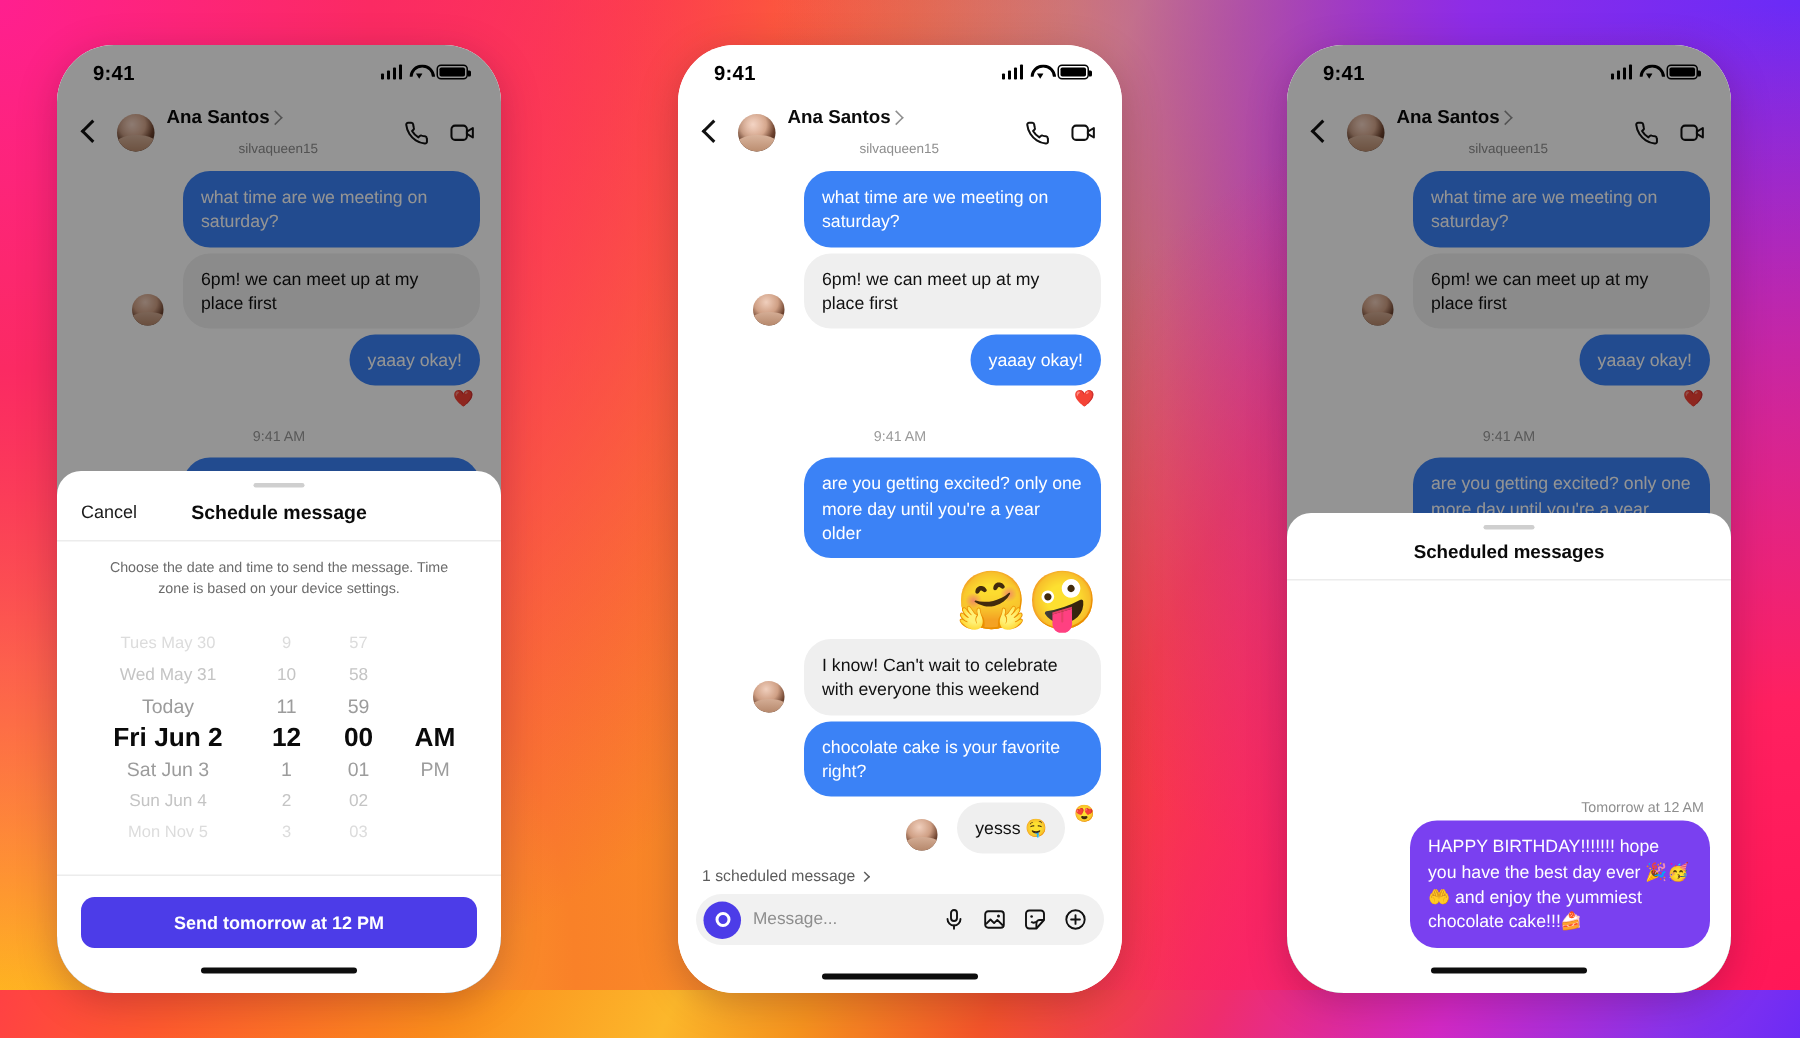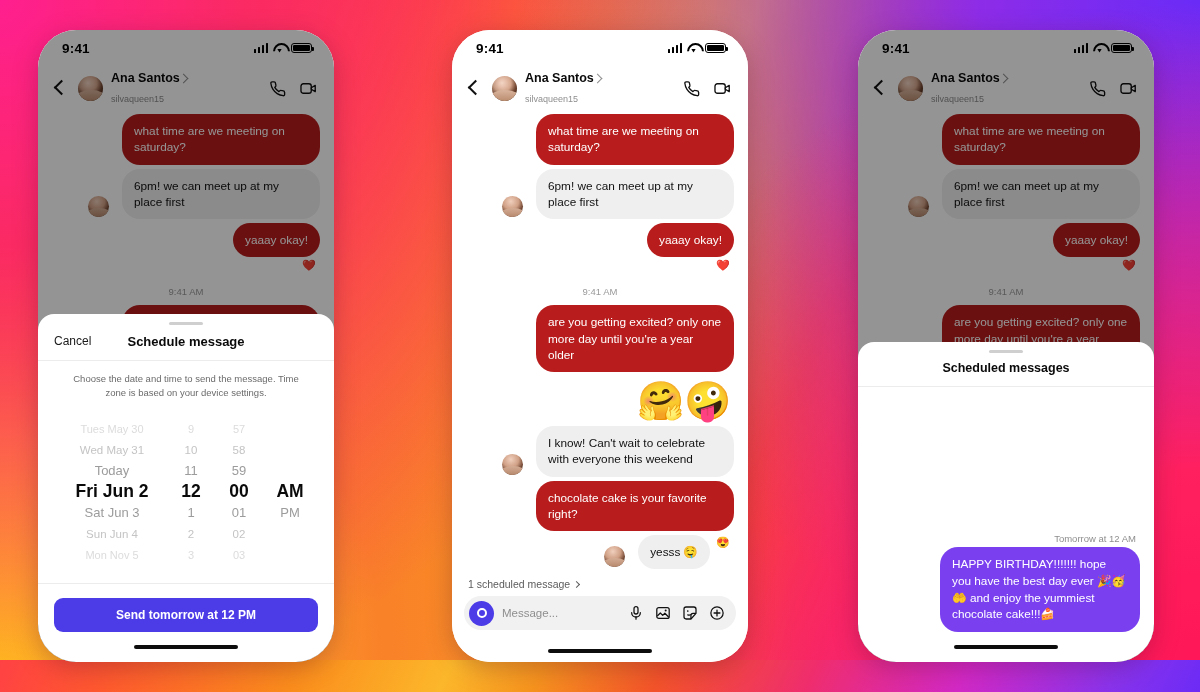--- a/index.html
+++ b/index.html
@@ -96,21 +96,21 @@
   }
   .avatar::after{
     content:""; position:absolute; left:-2px; bottom:-4px; width:30px;height:15px;
     background: linear-gradient(180deg,#d9b49d,#b07f5f);
     border-radius: 50% 50% 0 0;
   }
   .hdr-names { flex:1 1 auto; min-width:0; line-height:1.12; }
   .hdr-name-row { display:flex; align-items:center; gap:0; }
   .hdr-name { font-size:12.5px; font-weight:700; color:#0a0a0a; }
   .tiny-chev { width:7px;height:7px;border-right:1.4px solid #8e8e8e;border-top:1.4px solid #8e8e8e;transform:rotate(45deg); }
-  .hdr-user { font-size:9px; color:#8e8e8e; margin-top:9px; }
+  .hdr-user { font-size:9px; color:#8e8e8e; margin-top:9px;text-align:center; }
   .hdr-actions { display:flex; align-items:center; gap:12px; flex:0 0 auto; }
   .ico { width:19px;height:19px; }
   .ico svg { width:100%; height:100%; display:block; }
 
   
   .thread {
     flex:1 1 auto; position:relative; overflow:hidden;
     padding: 4px 14px 0 14px;
     display:flex; flex-direction:column; gap:0;
   }
@@ -127,21 +127,21 @@
     background: linear-gradient(180deg,#d4ad95,#a9785a); border-radius:50% 50% 0 0;
   }
   .bubble {
     max-width: 198px;
     padding: 9px 12px;
     border-radius: 18px;
     font-size: 11.8px;
     line-height: 1.38;
     word-wrap: break-word;
   }
-  .bubble.out { background:#b91c1c; color:#fff; }
+  .bubble.out { background:#3b82f6; color:#fff; }
   .bubble.in  { background:#efefef; color:#111; }
   .reaction {
     display:flex; justify-content:flex-end; margin: -2px 4px 6px 0; font-size: 11px;
   }
   .reaction.left { justify-content:flex-start; margin-left: 30px; }
   .timestamp { text-align:center; font-size:9.5px; color:#9a9a9a; margin:8px 0 8px; }
   .emoji-sticker { display:flex; justify-content:flex-end; margin: 6px 2px 6px 0; font-size: 38px; line-height:1; }
   .row.in .msg-stack { display:flex; flex-direction:row; align-items:flex-start; }
 
   

